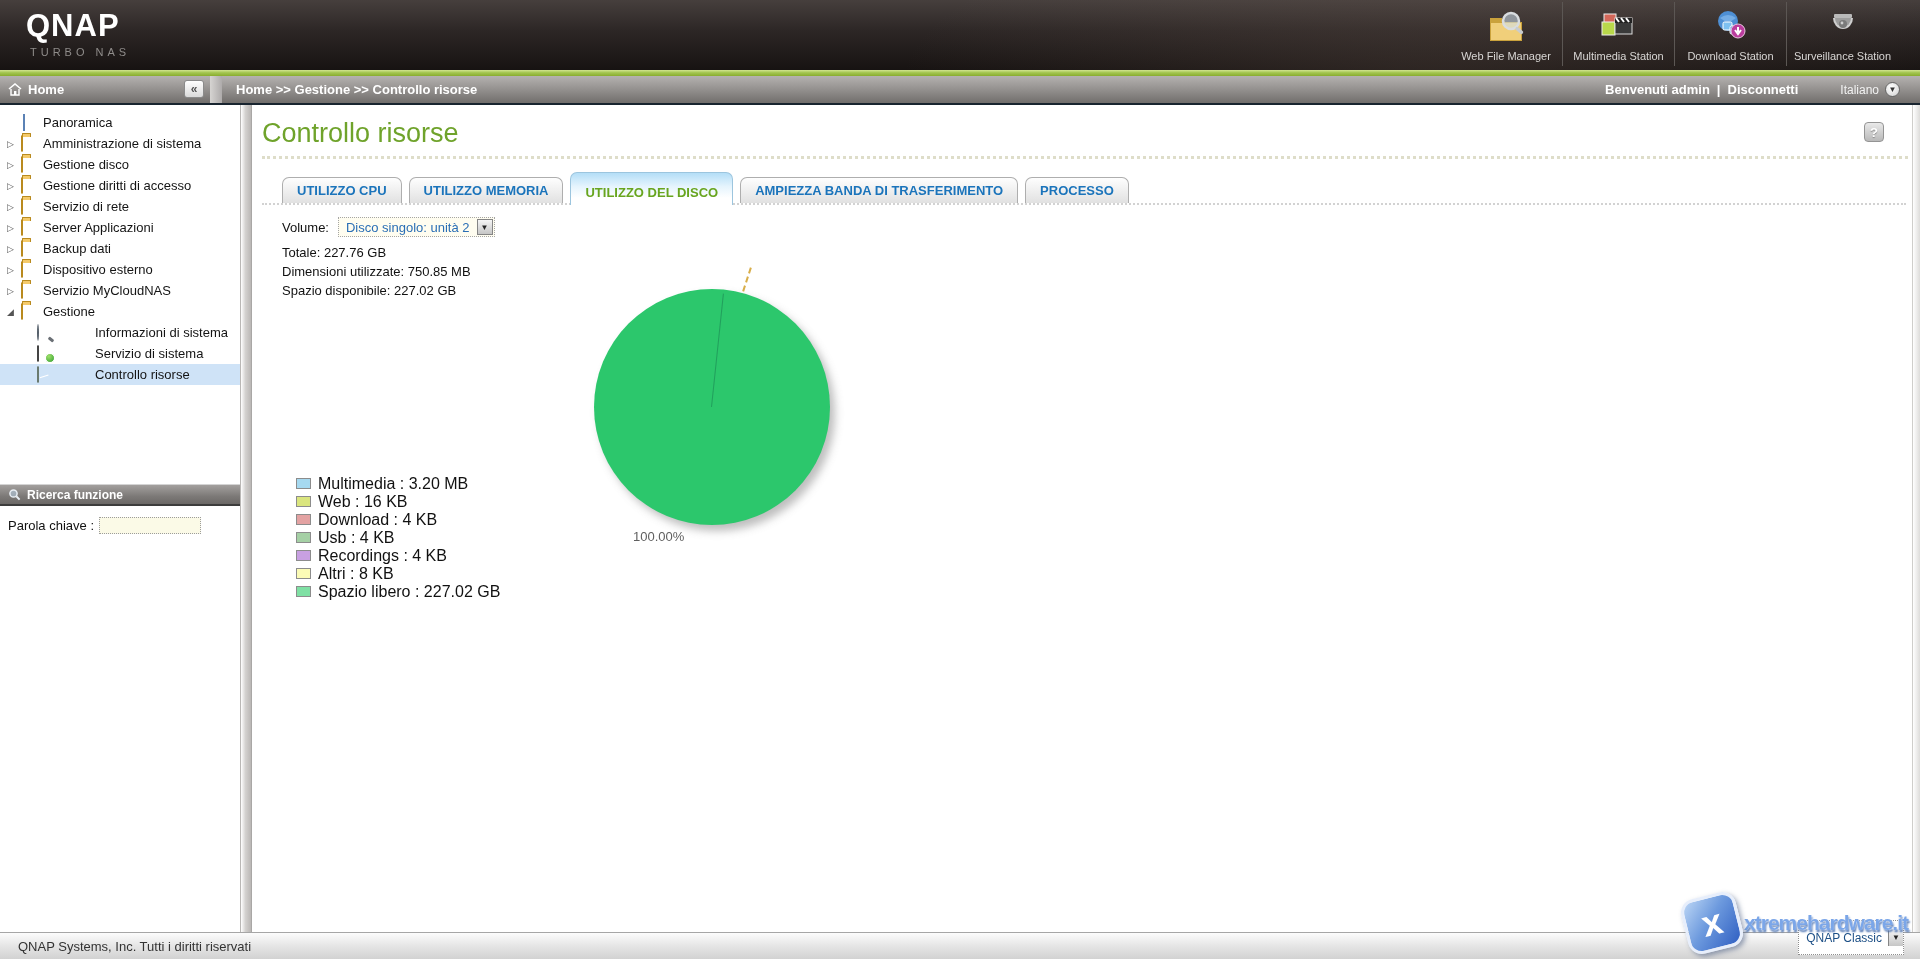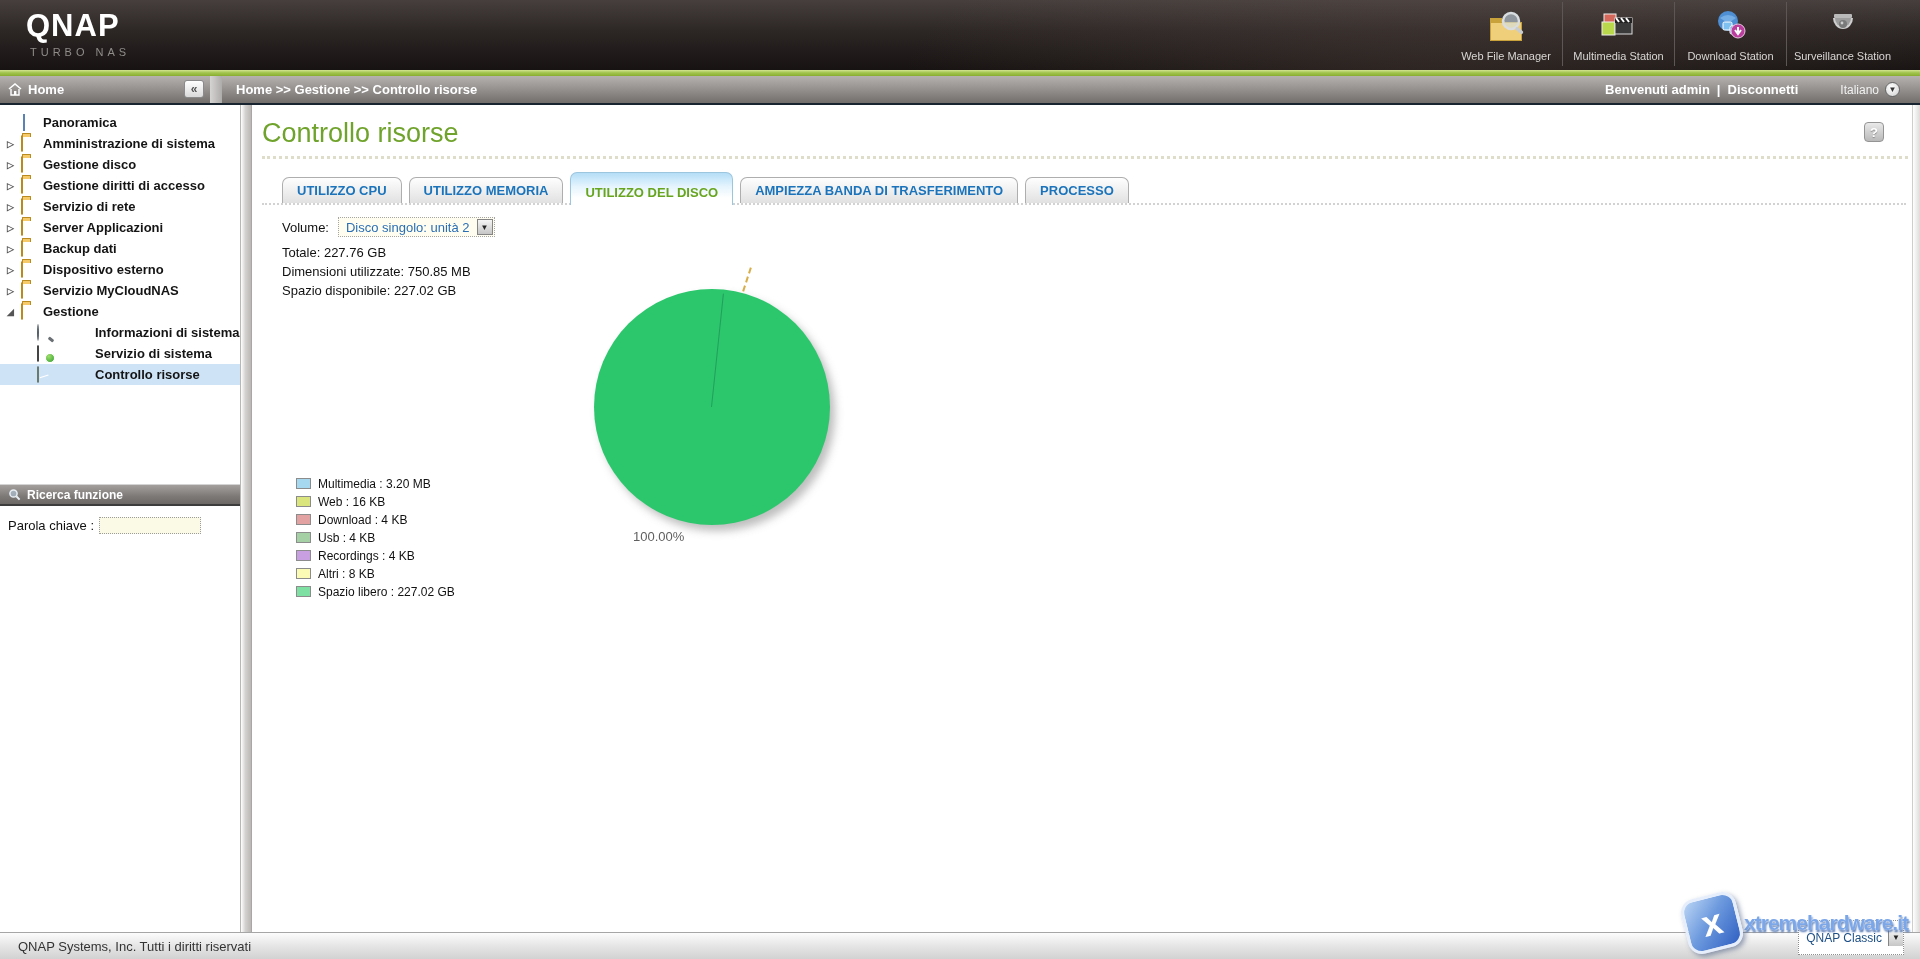--- a/index.html
+++ b/index.html
@@ -38,21 +38,21 @@
   .lang-label { color:#f2f2f2; font-size:12px; }
   .lang-globe { width:15px; height:15px; border-radius:50%; background:radial-gradient(circle at 40% 35%, #ffffff, #cfcfcf); border:1px solid #666; color:#333; font-size:8px; display:flex; align-items:center; justify-content:center; }
 
   
   #body-row { display:flex; height:827px; }
   .sidebar { width:240px; background:#fff; display:flex; flex-direction:column; }
   .v-gutter { width:12px; background:linear-gradient(90deg,#ffffff 0%, #d3d1cf 45%, #bab7b5 100%); border-left:1px solid #b9b7b5; border-right:1px solid #a9a7a5; }
   .main { flex:1; background:#fff; position:relative; }
 
   
-  .tree { padding-top:7px;font-weight:bold; }
+  .tree { padding-top:7px; }
   .tree-row { height:21px; display:flex; align-items:center; font-size:13px; color:#141414; padding-left:7px; cursor:pointer; white-space:nowrap; }
   .tree-row.child { padding-left:37px;gap:36px; }
   .tree-row.selected { background:#cfe3f7; }
   .expander { width:14px; font-size:9px; color:#555; flex:0 0 14px; }
   .t-icon { width:16px; height:15px; margin-right:6px; position:relative; flex:0 0 16px; }
   .i-doc { width:12px; height:14px; margin-left:2px; background:#fff; border:1px solid #5b82b5; box-shadow:inset 0 0 0 1px #eaf1fa; background-image:repeating-linear-gradient(180deg, transparent 0 3px, #6f9ccb 3px 4px); background-size:8px 10px; background-position:1px 2px; background-repeat:no-repeat; }
   .i-folder { width:15px; height:11px; margin-top:3px; background:linear-gradient(180deg,#fde7a2,#f2bd55); border:1px solid #b98a1e; border-radius:1px; position:relative; }
   .i-folder::before { content:""; position:absolute; left:0; top:-3px; width:7px; height:3px; background:#f4ca6b; border:1px solid #b98a1e; border-bottom:none; border-radius:1px 1px 0 0; }
   .i-folder.open { transform:skewX(-6deg); background:linear-gradient(180deg,#fdeeba,#f0c056); }
   .i-info { width:13px; height:13px; margin-top:1px; border-radius:50%; background:radial-gradient(circle at 38% 35%, #dcecfb, #4d7db8); border:1px solid #56606b; }
@@ -83,21 +83,21 @@
   .info-line { line-height:19px; }
 
   
   .pie { position:absolute; left:342px; top:184px; width:236px; height:236px; border-radius:50%; background:#2cc76c; box-shadow:5px 6px 9px rgba(110,110,110,.45); }
   .pie-divider { position:absolute; left:117px; top:4px; width:1px; height:114px; background:rgba(25,125,80,.55); transform-origin:bottom center; transform:rotate(6deg); }
   .pie-leader { position:absolute; left:152px; top:-22px; height:25px; border-left:2px dashed #d8ae4a; transform:rotate(18deg); }
   .pie-label { position:absolute; left:381px; top:424px; font-size:13px; color:#5f5f5f; }
 
   
   .legend { position:absolute; left:44px; top:370px; }
-  .legend-row { display:flex; align-items:center; height:17px; font-size:12px; color:#111; margin-bottom:1px; }
+  .legend-row { display:flex; align-items:center; height:17px; font-size:16px; color:#111; margin-bottom:1px; }
   .swatch { width:15px; height:11px; border:1px solid #8c8c8c; margin-right:7px; flex:0 0 15px; }
 
   .right-edge { position:absolute; right:0; top:0; bottom:0; width:8px; background:linear-gradient(90deg,#ffffff,#dddcda); border-left:1px solid #cfcecb; }
 
   
   #footer { height:27px; background:linear-gradient(180deg,#fcfcfc 0%, #e3e3e3 55%, #d2d2d2 100%); border-top:1px solid #a6a6a6; display:flex; align-items:center; padding-left:18px; font-size:13px; color:#333; position:relative; }
   .theme-select { position:absolute; right:16px; bottom:4px; display:flex; align-items:center; border:1px dotted #8f8f8f; background:#fff; padding:0 0 0 7px; font-size:12px; color:#1c4f86; height:35px; cursor:pointer;margin-left:44px; }
   .theme-arrow { width:15px; height:16px; margin-left:6px; background:linear-gradient(180deg,#f5f5f5,#c6c6c6); border-left:1px solid #858585; font-size:8px; color:#222; display:flex; align-items:center; justify-content:center; }
 
   

